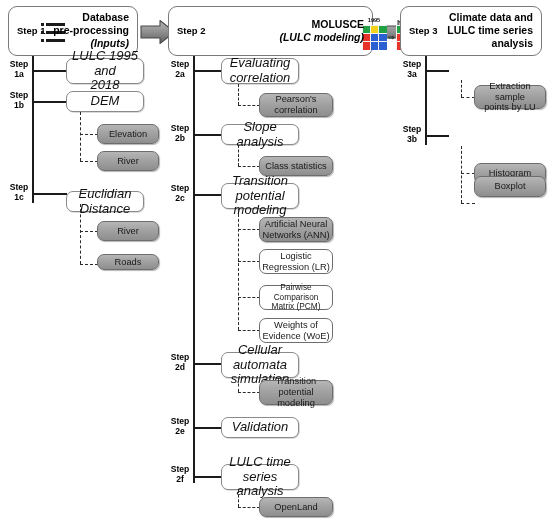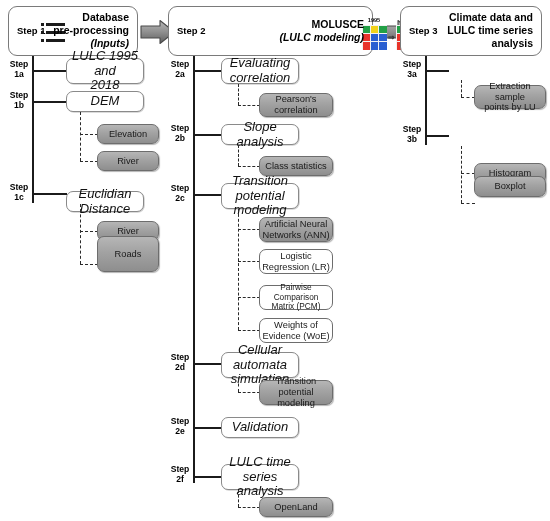--- a/index.html
+++ b/index.html
@@ -192,21 +192,21 @@
 
   <div class="steplab" style="left:6px;top:183px;width:26px;">Step
 1c</div>
   <div class="branch" style="left:32px;top:193px;width:35px;"></div>
   <div class="box wbox" style="left:66px;top:191px;width:78px;height:21px;">Euclidian Distance</div>
 
   <div class="dashv" style="left:80px;top:204px;height:60px;"></div>
   <div class="dashh" style="left:80px;top:231px;width:18px;"></div>
   <div class="dashh" style="left:80px;top:264px;width:18px;"></div>
   <div class="box gbox" style="left:97px;top:221px;width:62px;height:20px;">River</div>
-  <div class="box gbox" style="left:97px;top:236px;width:62px;height:36px;text-align:right;">Roads</div>
+  <div class="box gbox" style="left:97px;top:254px;width:62px;height:16px;text-align:right;">Roads</div>
 
   <div class="box hdr" style="left:168px;top:6px;width:205px;height:50px;">
     <div class="step-in">Step
 2</div>
 
     <div style="position:absolute;left:192px;top:10px;width:26px;height:34px;">
       <div class="ryear" style="top:0;">1995</div>
       <div class="raster" style="left:1px;top:8px;width:24px;height:24px;grid-template-columns:repeat(3,1fr);grid-template-rows:repeat(3,1fr);">
         <div class="rcell" style="background:#22a046;"></div>
         <div class="rcell" style="background:#f2d21a;"></div>

